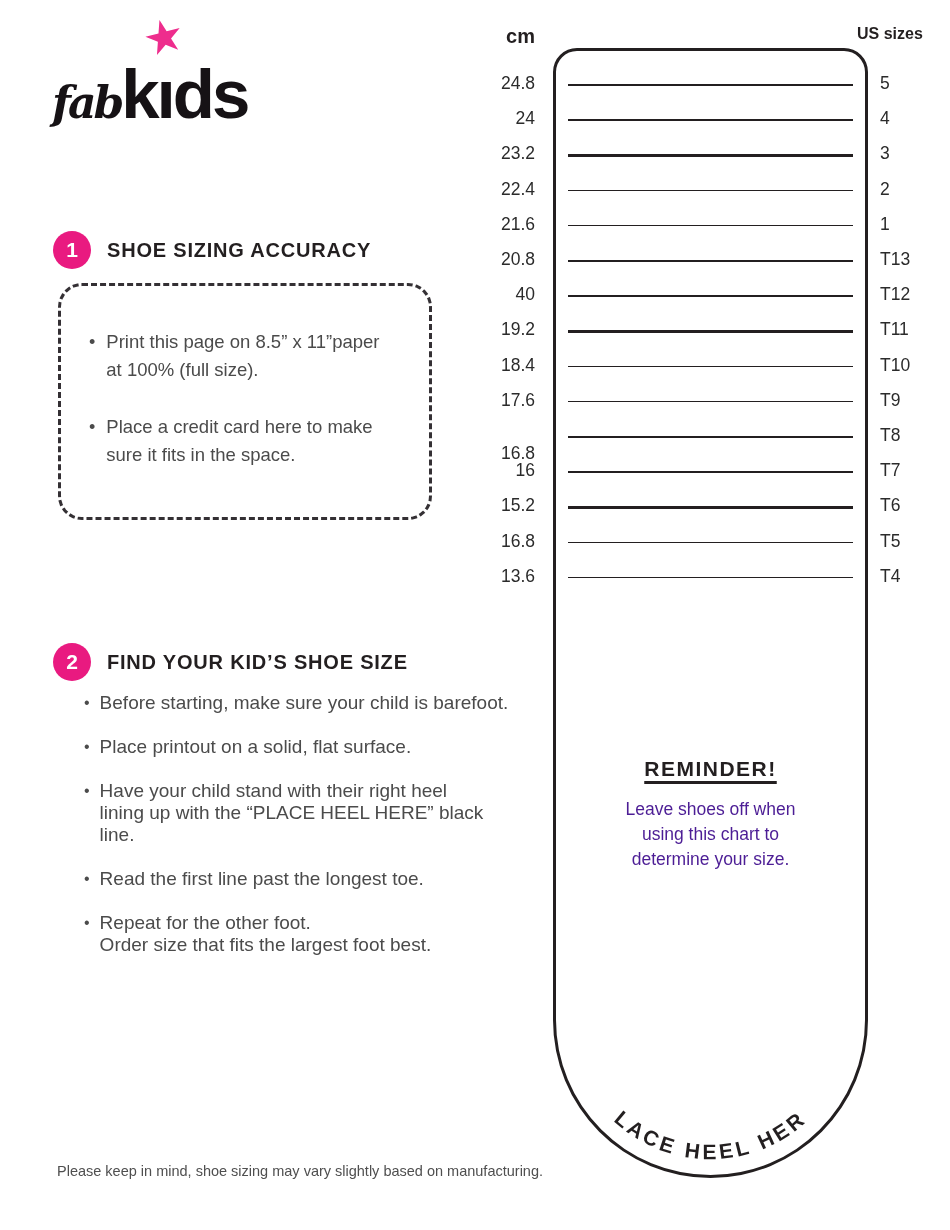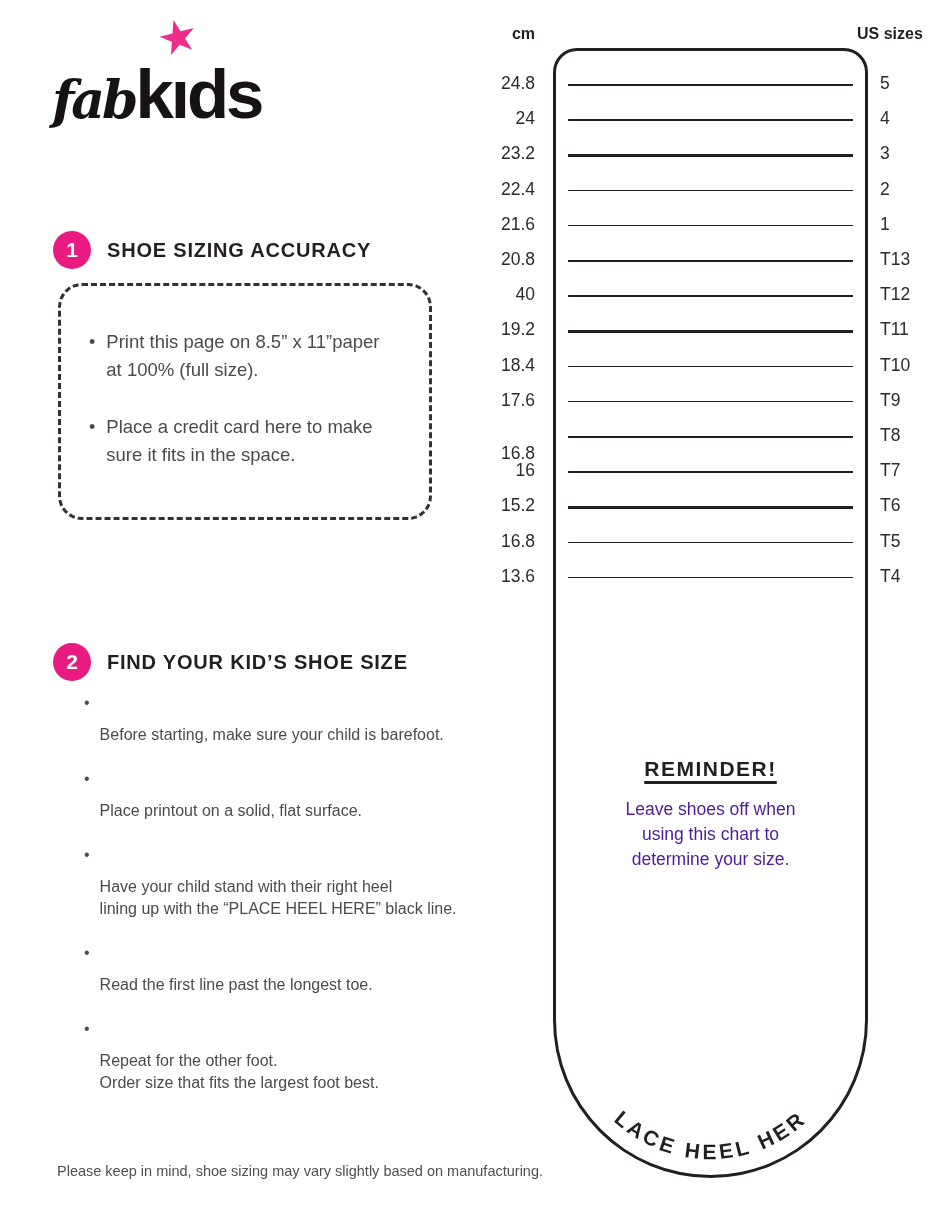--- a/index.html
+++ b/index.html
@@ -4,21 +4,21 @@
 <style>
   html,body{margin:0;padding:0;background:#ffffff;}
   .page{
     position:relative;width:950px;height:1230px;background:#ffffff;overflow:hidden;
     font-family:"Liberation Sans",sans-serif;color:#231f20;
   }
   
   .logo{position:absolute;left:52px;top:40px;height:115px;white-space:nowrap;}
   .logo-fab{
     font-family:"DejaVu Serif","Liberation Serif",serif;
-    font-style:italic;font-weight:bold;font-size:52px;line-height:110px;
+    font-style:italic;font-weight:bold;font-size:44px;line-height:110px;
     letter-spacing:-3px;color:#161215;
   }
   .logo-kids{
     font-family:"Liberation Sans",sans-serif;font-weight:bold;font-size:69px;
     line-height:110px;letter-spacing:-3px;color:#161215;
   }
   .i-wrap{position:relative;display:inline-block;}
   .logo-star{
     position:absolute;left:-14px;top:-26px;font-size:46px;line-height:46px;
     color:#ee2d8d;transform:rotate(-14deg);font-family:"DejaVu Sans",sans-serif;
@@ -37,26 +37,26 @@
     border:3.5px dashed #343034;border-radius:24px;
   }
   .box-list{position:absolute;left:28px;top:42px;width:320px;margin:0;padding:0;list-style:none;}
   .box-list li{display:flex;gap:11px;margin-bottom:29px;}
   .box-list .blt{color:#4b4b4b;font-size:18px;line-height:28px;}
   .box-list .txt{font-size:18.5px;line-height:28px;color:#4b4b4b;white-space:pre-line;}
   
   .instr-list{position:absolute;left:84px;top:692px;width:430px;margin:0;padding:0;list-style:none;}
   .instr-list li{display:flex;gap:10px;margin-bottom:22px;}
   .instr-list .blt{color:#4b4b4b;font-size:16px;line-height:22px;}
-  .instr-list .txt{font-size:16px;line-height:22px;color:#4b4b4b;white-space:pre-line;margin-top:32px;}
+  .instr-list .txt{font-size:19px;line-height:22px;color:#4b4b4b;white-space:pre-line;}
   
   .disclaimer{position:absolute;left:57px;top:1163px;font-size:14.5px;color:#4f4f4f;}
   
   .chart-wrap{position:absolute;left:480px;top:0;width:470px;height:1230px;}
-  .cm-header{position:absolute;left:0;top:25px;width:55px;text-align:right;font-weight:bold;font-size:16px;color:#231f20;}
+  .cm-header{position:absolute;left:0;top:25px;width:55px;text-align:right;font-weight:bold;font-size:20px;color:#231f20;}
   .us-header{position:absolute;left:377px;top:25px;font-weight:bold;font-size:16px;color:#231f20;}
   .chart-outline{
     position:absolute;left:73px;top:48px;width:309px;height:1124px;
     border:3px solid #231f20;
     border-radius:24px 24px 50% 50% / 24px 24px 158px 158px;
   }
   .chart-line{position:absolute;left:88px;width:285px;background:#231f20;}
   .chart-line.thick{height:2.6px;}
   .chart-line.thin{height:1.3px;}
   .cm-label{position:absolute;left:0;width:55px;text-align:right;font-size:17.5px;color:#2b2b2b;}

